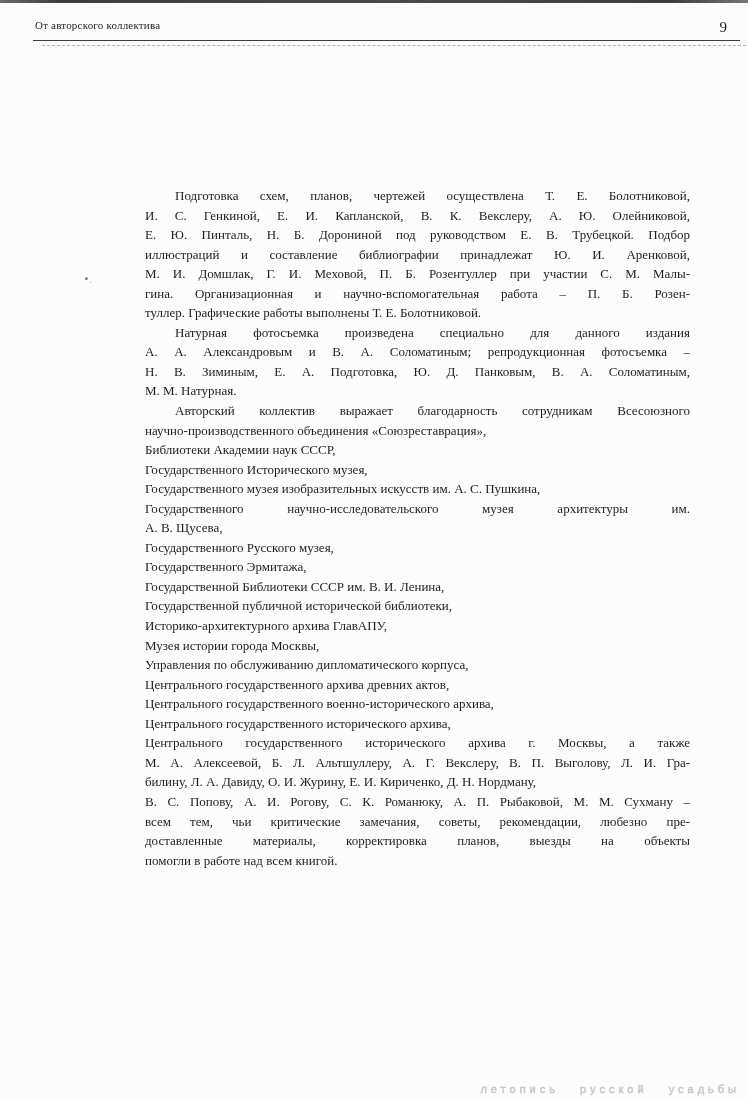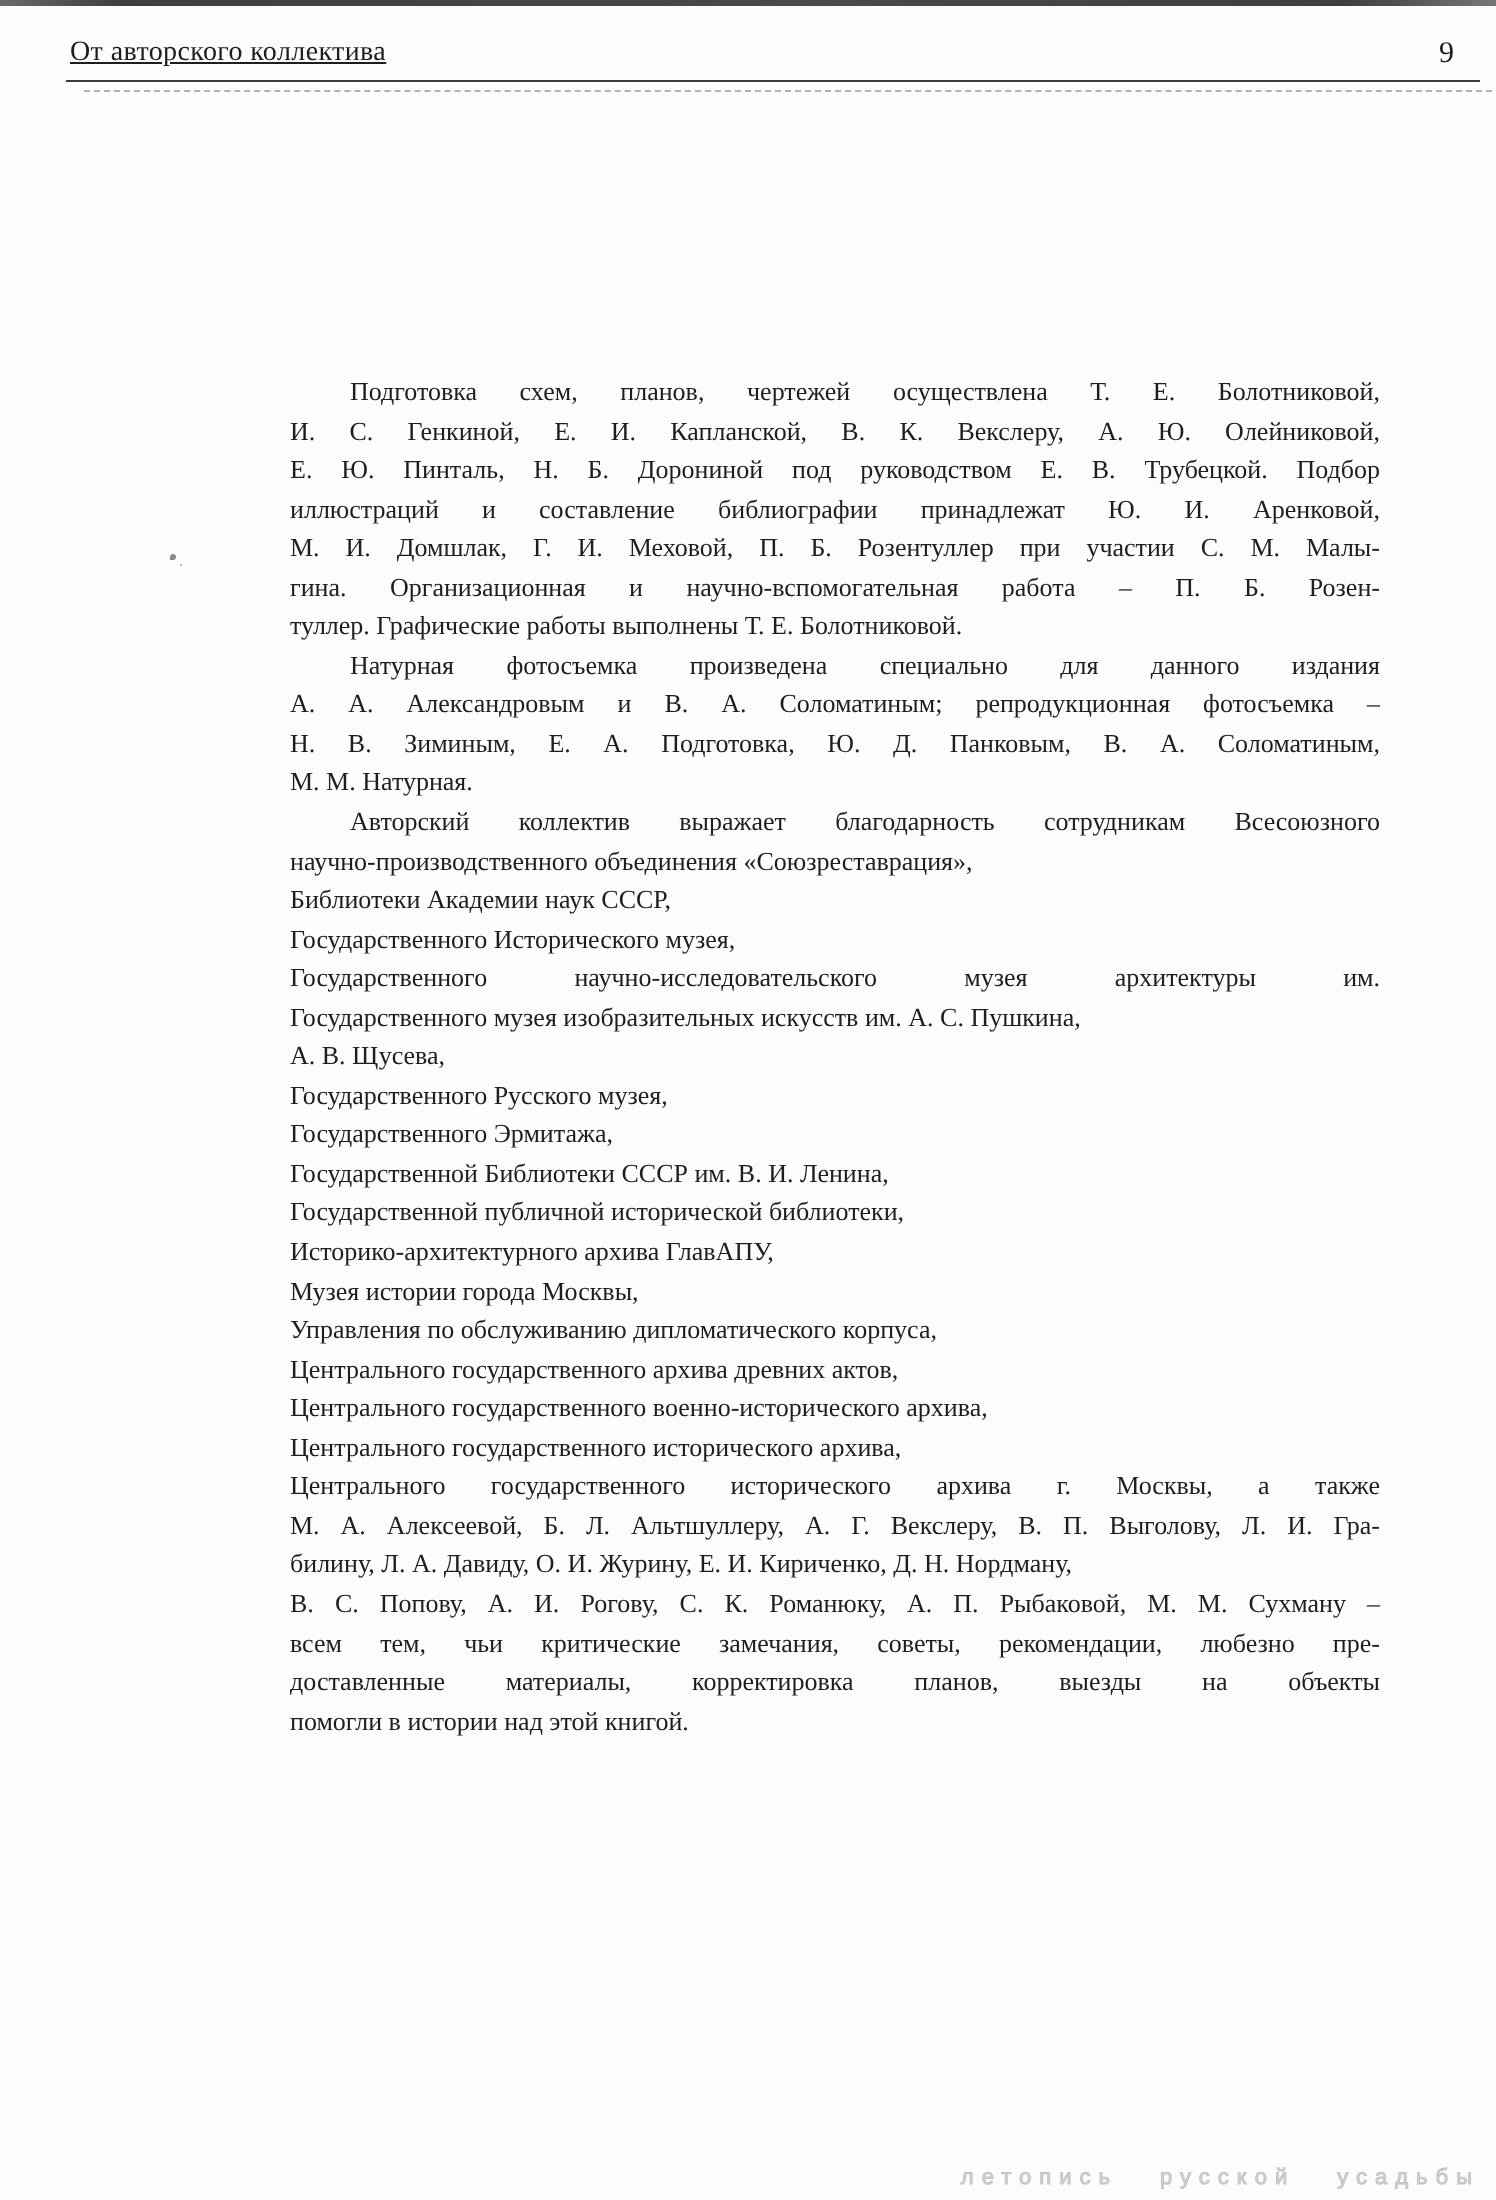--- a/index.html
+++ b/index.html
@@ -24,21 +24,21 @@
   
   .scan-edge-top{
     position:absolute;left:0;top:0;width:748px;height:3px;
     background:linear-gradient(90deg,#6a6a6a,#3e3e3e 8%,#4a4a4a 55%,#3e3e3e 90%,#777);
   }
   .running-header{
     position:absolute;left:35px;top:19px;width:703px;height:20px;
   }
   .running-title{
     position:absolute;left:0;top:0;
-    font-size:14px;color:var(--text);letter-spacing:0.2px;text-decoration:underline;
+    font-size:11px;color:var(--text);letter-spacing:0.2px;
   }
   .page-number{
     position:absolute;right:11px;top:0;
     font-size:15px;color:var(--text);
   }
   .header-rule{
     position:absolute;left:33px;top:40px;width:707px;height:0;
     border-top:1.6px solid var(--rule);
   }
   .header-rule-secondary{
@@ -92,37 +92,37 @@
       <div class="line just">гина. Организационная и научно-вспомогательная работа – П. Б. Розен-</div>
       <div class="line">туллер. Графические работы выполнены Т. Е. Болотниковой.</div>
       <div class="line ind just">Натурная фотосъемка произведена специально для данного издания</div>
       <div class="line just">А. А. Александровым и В. А. Соломатиным; репродукционная фотосъемка –</div>
       <div class="line just">Н. В. Зиминым, Е. А. Подготовка, Ю. Д. Панковым, В. А. Соломатиным,</div>
       <div class="line">М. М. Натурная.</div>
       <div class="line ind just">Авторский коллектив выражает благодарность сотрудникам Всесоюзного</div>
       <div class="line">научно-производственного объединения «Союзреставрация»,</div>
       <div class="line">Библиотеки Академии наук СССР,</div>
       <div class="line">Государственного Исторического музея,</div>
+      <div class="line">Государственного музея изобразительных искусств им. А. С. Пушкина,</div>
       <div class="line just">Государственного научно-исследовательского музея архитектуры им.</div>
-      <div class="line">Государственного музея изобразительных искусств им. А. С. Пушкина,</div>
       <div class="line">А. В. Щусева,</div>
       <div class="line">Государственного Русского музея,</div>
       <div class="line">Государственного Эрмитажа,</div>
       <div class="line">Государственной Библиотеки СССР им. В. И. Ленина,</div>
       <div class="line">Государственной публичной исторической библиотеки,</div>
       <div class="line">Историко-архитектурного архива ГлавАПУ,</div>
       <div class="line">Музея истории города Москвы,</div>
       <div class="line">Управления по обслуживанию дипломатического корпуса,</div>
       <div class="line">Центрального государственного архива древних актов,</div>
       <div class="line">Центрального государственного военно-исторического архива,</div>
       <div class="line">Центрального государственного исторического архива,</div>
       <div class="line just">Центрального государственного исторического архива г. Москвы, а также</div>
       <div class="line just">М. А. Алексеевой, Б. Л. Альтшуллеру, А. Г. Векслеру, В. П. Выголову, Л. И. Гра-</div>
       <div class="line">билину, Л. А. Давиду, О. И. Журину, Е. И. Кириченко, Д. Н. Нордману,</div>
       <div class="line just">В. С. Попову, А. И. Рогову, С. К. Романюку, А. П. Рыбаковой, М. М. Сухману –</div>
       <div class="line just">всем тем, чьи критические замечания, советы, рекомендации, любезно пре-</div>
       <div class="line just">доставленные материалы, корректировка планов, выезды на объекты</div>
-      <div class="line">помогли в истории над этой книгой.</div>
+      <div class="line">помогли в работе над всем книгой.</div>
     </div>
 
   <div class="watermark">летопись русской усадьбы</div>
 
 </div>
 
 </body></html>

